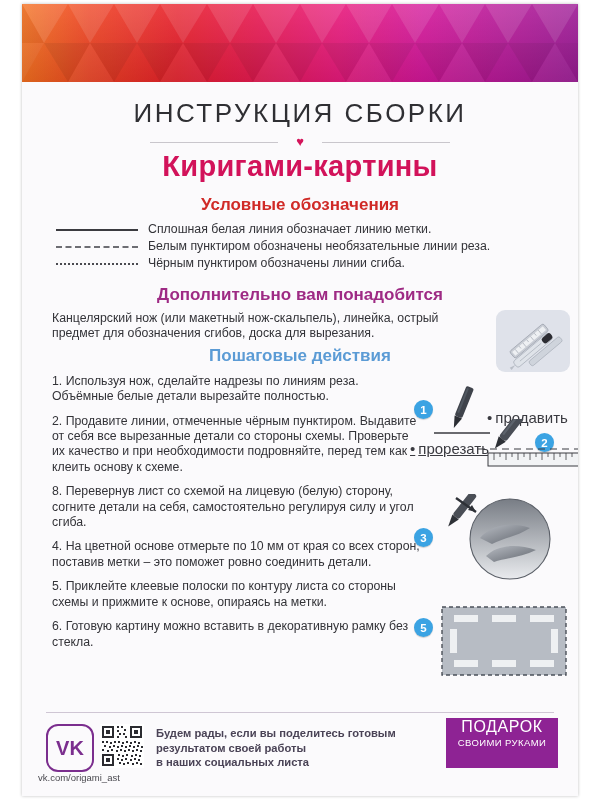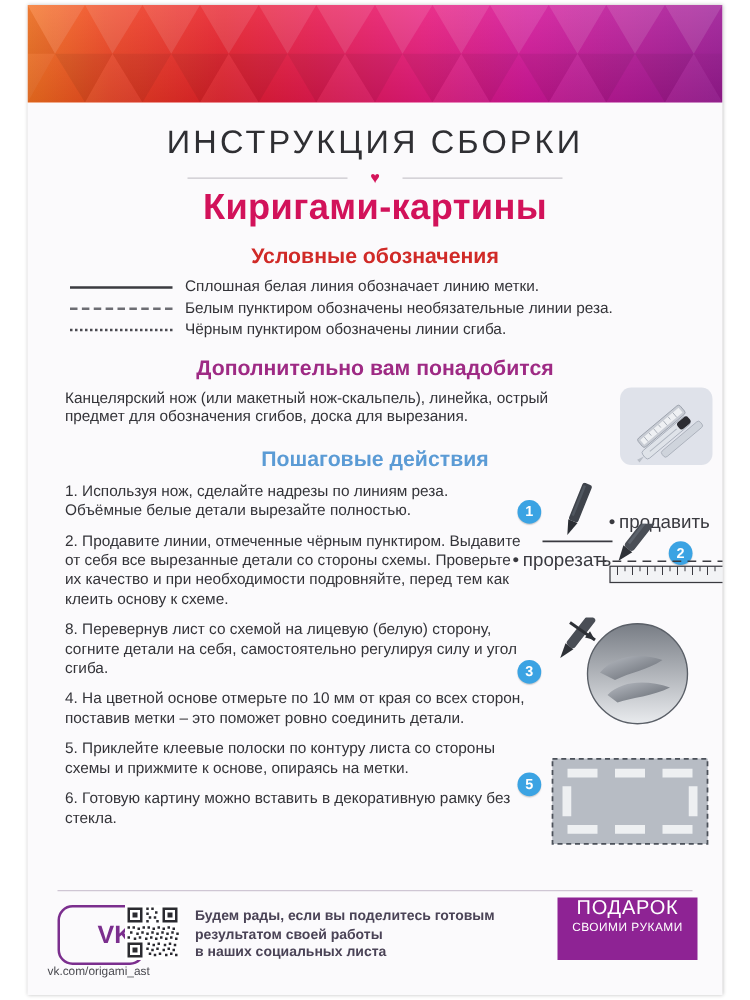--- a/index.html
+++ b/index.html
@@ -138,21 +138,20 @@
   .foot-rule{
     position:absolute;left:24px;right:24px;top:6px;height:1px;background:#cfc6d4;
   }
   .vk-badge{
     position:absolute;left:24px;top:18px;
     width:44px;height:44px;border-radius:12px;
     border:2.5px solid #7b2e8e;
     display:flex;align-items:center;justify-content:center;
     color:#7b2e8e;font-weight:700;font-size:20px;
     font-family:"Liberation Sans",sans-serif;
-    padding-left:22px;
   }
   .vk-url{
     position:absolute;left:16px;top:66px;
     font-size:9.5px;color:#4a4a50;
   }
   .qr{
     position:absolute;left:78px;top:18px;width:44px;height:44px;
   }
   .foot-text{
     position:absolute;left:134px;top:20px;
@@ -272,37 +271,37 @@
         <rect x="44" y="34.6" width="11" height="6.8" rx="2.5" fill="#2c2c32"></rect>
         <polygon points="8,38 2,36.5 2,39.5" fill="#b9bec7"></polygon>
         <line x1="14" y1="38" x2="42" y2="38" stroke="#b0b6c0" stroke-width=".8"></line>
       </g>
       <g transform="rotate(-40 37 31)">
         <rect x="20" y="44" width="40" height="6" rx="2" fill="#cfd4dc" stroke="#a3a9b4" stroke-width=".6"></rect>
       </g>
     </svg>
   </div>
 
-  <div class="sec-h sec-blue" style="margin-top:16px;">Пошаговые действия</div>
+  <div class="sec-h sec-blue" style="margin-top:4px;">Пошаговые действия</div>
 
   <div class="steps">
     <p class="step-p">1. Используя нож, сделайте надрезы по линиям реза. Объёмные белые детали вырезайте полностью.</p>
     <p class="step-p">2. Продавите линии, отмеченные чёрным пунктиром. Выдавите от себя все вырезанные детали со стороны схемы. Проверьте их качество и при необходимости подровняйте, перед тем как клеить основу к схеме.</p>
     <p class="step-p">8. Перевернув лист со схемой на лицевую (белую) сторону, согните детали на себя, самостоятельно регулируя силу и угол сгиба.</p>
     <p class="step-p">4. На цветной основе отмерьте по 10 мм от края со всех сторон, поставив метки – это поможет ровно соединить детали.</p>
     <p class="step-p">5. Приклейте клеевые полоски по контуру листа со стороны схемы и прижмите к основе, опираясь на метки.</p>
     <p class="step-p">6. Готовую картину можно вставить в декоративную рамку без стекла.</p>
   </div>
 
   <div class="num" style="left:392px;top:396px;">1</div>
   <div class="num" style="left:513px;top:429px;">2</div>
   <div class="num" style="left:392px;top:524px;">3</div>
   <div class="num" style="left:392px;top:614px;">5</div>
 
-  <div class="fig-label" style="left:388px;top:436px;">прорезать</div>
+  <div class="fig-label" style="left:388px;top:436px;text-decoration:underline;">прорезать</div>
   <div class="fig-label" style="left:465px;top:405px;">продавить</div>
 
   <svg style="position:absolute;left:410px;top:382px;" width="62" height="56" viewBox="0 0 62 56">
     <g transform="rotate(22 31 22)">
       <rect x="26" y="0" width="8" height="32" rx="2" fill="#3f434b"></rect>
       <polygon points="26,32 34,32 30,44" fill="#2b2e34"></polygon>
       <rect x="27.2" y="2" width="2" height="26" fill="#596069" opacity=".7"></rect>
     </g>
     <line x1="2" y1="47" x2="58" y2="47" stroke="#3a3a40" stroke-width="1.4"></line>
   </svg>

